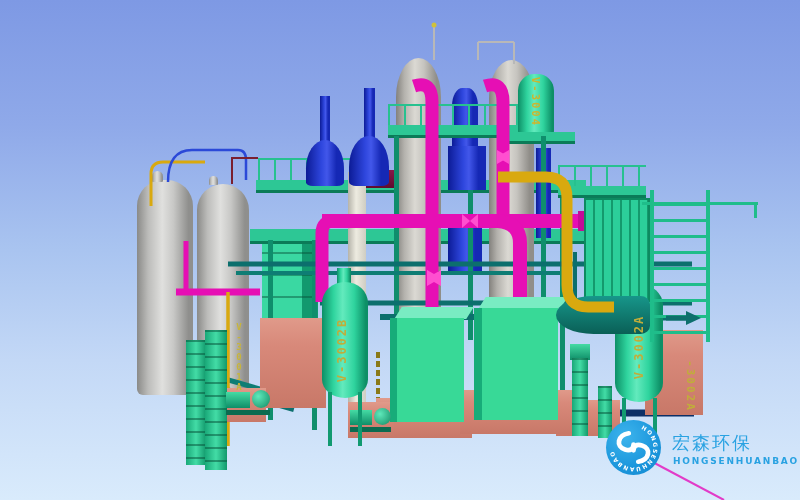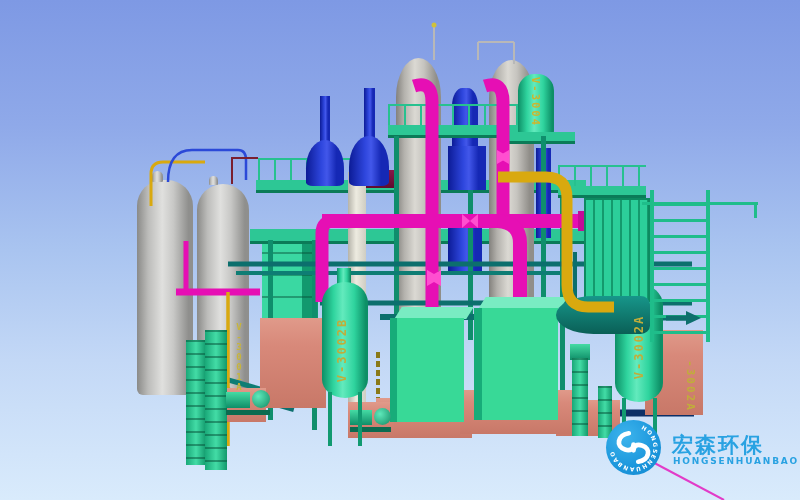--- a/index.html
+++ b/index.html
@@ -27,21 +27,21 @@
   
   .bluev{background:linear-gradient(90deg,#0c1b96 0%,#2e46dd 40%,#4257ea 55%,#1528b5 80%);}
   
   .salmon{background:linear-gradient(180deg,#e09a8a 0%,#d8897a 30%,#c87868 100%);}
   
   .maroon{background:linear-gradient(180deg,#8a1848,#5e0c2f);}
   .taglabel{font-family:"DejaVu Sans Mono",monospace;font-weight:bold;color:#c1ad3a;
     letter-spacing:2px;text-align:center;font-size:12px;white-space:nowrap;line-height:14px;}
   .stacktag{font-family:"DejaVu Sans Mono",monospace;font-weight:bold;color:#c8b53a;
     writing-mode:vertical-rl;text-orientation:upright;font-size:9px;line-height:10px;}
-  .logo-zh{font-weight:bold;font-size:21px;letter-spacing:2px;color:#29A2E2;}
+  .logo-zh{font-weight:normal;font-size:18px;letter-spacing:2px;color:#29A2E2;}
   .logo-en{font-weight:bold;font-size:9px;letter-spacing:1.8px;color:#29A2E2;}
   svg{display:block;}
 </style>
 </head>
 <body>
 
 <div class="scene">
 
   <div class="abs tank" style="left:137px;top:180px;width:56px;height:215px;"></div>
   <div class="abs tank" style="left:197px;top:184px;width:52px;height:205px;"></div>

